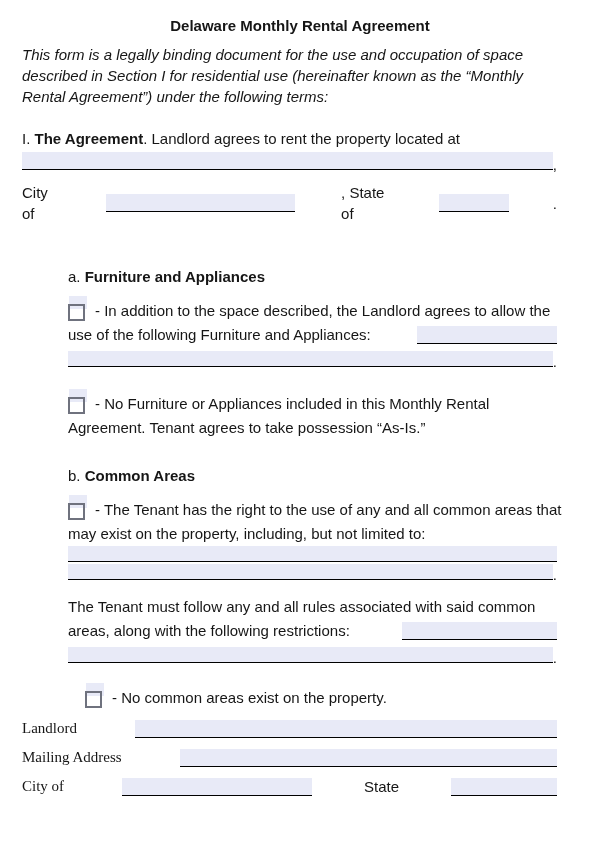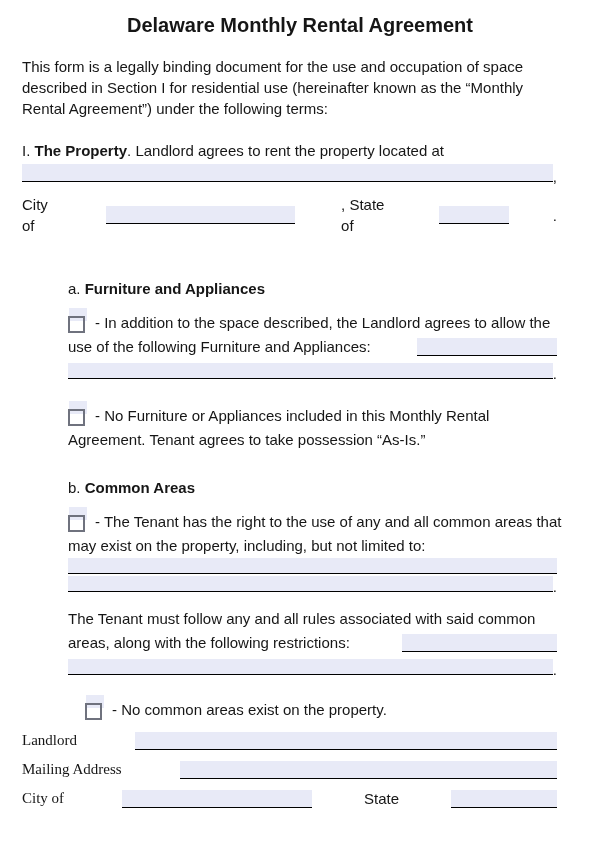--- a/index.html
+++ b/index.html
@@ -9,22 +9,22 @@
   }
   html,body{margin:0;padding:0;}
   body{
     width:600px;height:848px;background:#ffffff;
     font-family:"Liberation Sans", sans-serif;
     font-size:15px;color:var(--ink);
     -webkit-font-smoothing:antialiased;
   }
   .page{padding:16px 43px 0 22px;}
 
-  .title{font-weight:bold;font-size:20px;text-align:center;margin:0 -21px 0 0;line-height:19px;}
-  .intro{margin-top:21px;line-height:21px;}
+  .title{font-weight:bold;font-size:15px;text-align:center;margin:0 -21px 0 0;line-height:19px;}
+  .intro{margin-top:9px;line-height:21px;font-style:italic;}
 
   .head-line{line-height:20px;}
   .sec1-head{margin-top:22px;}
   .sec2-head{margin-top:36px;}
 
   
   .fld{background:var(--hl);border-bottom:1px solid #000;display:inline-block;height:17px;}
   .grow{flex:1 1 auto;}
   .frow{display:flex;align-items:center;gap:44px;}
   .blankrow{display:flex;align-items:baseline;}
@@ -77,21 +77,21 @@
 
   <div class="title">Delaware Monthly Rental Agreement</div>
 
   <div class="intro">
     <div>This form is a legally binding document for the use and occupation of space</div>
     <div>described in Section I for residential use (hereinafter known as the “Monthly</div>
     <div>Rental Agreement”) under the following terms:</div>
   </div>
 
   <div class="head-line sec1-head">
-    <span>I. </span><b>The Property</b><span>. Landlord agrees to rent the property located at</span>
+    <span>I. </span><b>The Agreement</b><span>. Landlord agrees to rent the property located at</span>
   </div>
 
   <div class="blankrow addr-row">
     <span class="blank"></span>
     <span class="punct">,</span>
   </div>
 
   <div class="frow city-row">
     <span class="lbl">City of</span>
     <span class="fld fld-city1"></span>

